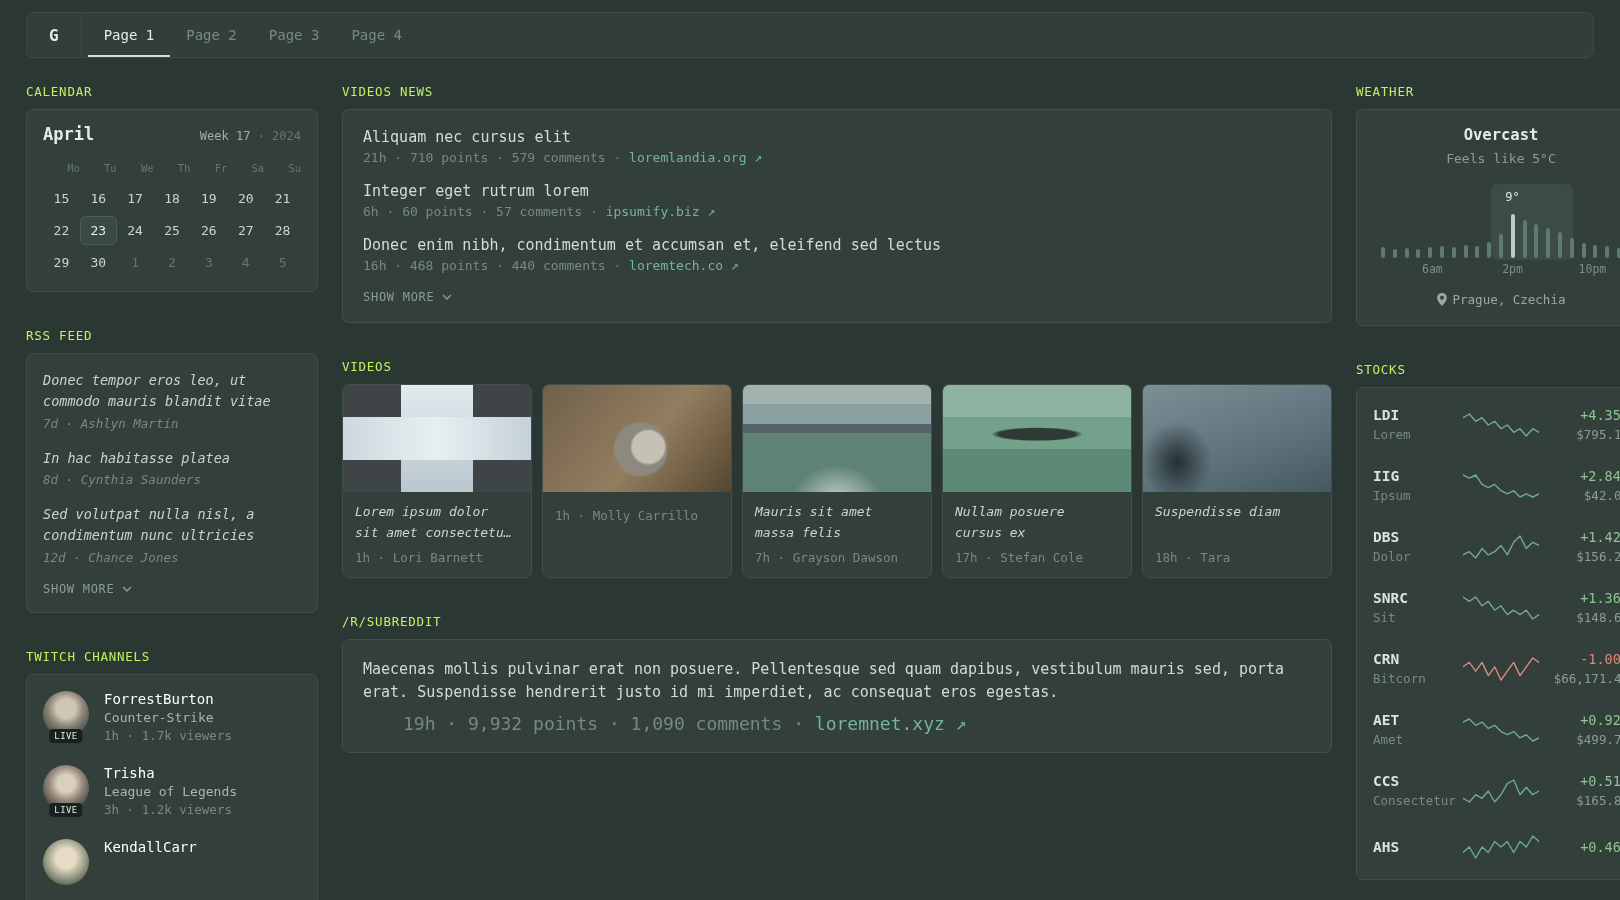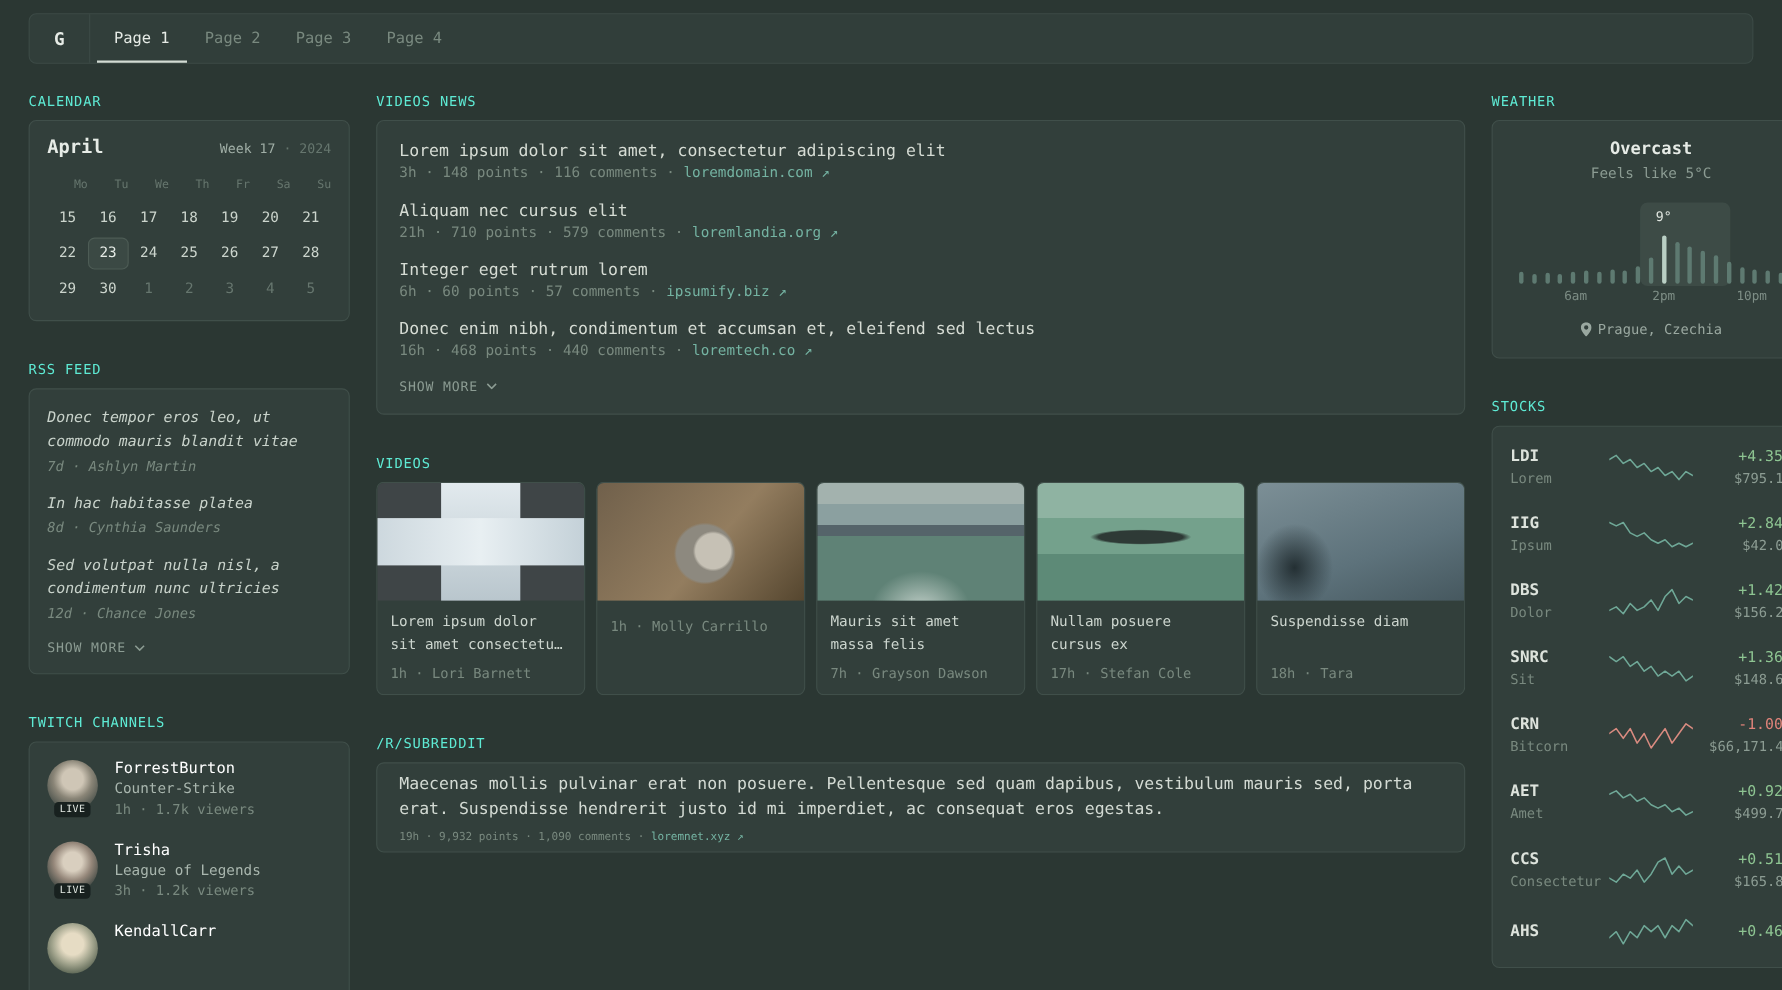--- a/index.html
+++ b/index.html
@@ -57,21 +57,21 @@
     display:grid;
     grid-template-columns:292px 1fr 290px;
     gap:24px;
     padding:26px 75px 0 26px;
     align-items:start;
   }
   .widget{margin-bottom:36px;}
   .widget-label{
     font-size:12.5px;
     letter-spacing:.06em;
-    color:#5eead4;
+    color:#bef264;
     margin-bottom:10px;
   }
   .card{
     background:var(--card);
     border:1px solid var(--card-border);
     border-radius:7px;
   }
   
   .cal-card{padding:14px 16px 14px;}
   .cal-head{display:flex;justify-content:space-between;align-items:baseline;}
@@ -114,29 +114,29 @@
   }
   .tw-name{font-size:14px;color:#ffffff;}
   .tw-cat{font-size:13px;color:#a9b6ae;margin-top:3px;}
   .tw-meta{font-size:12.5px;color:var(--muted2);margin-top:3px;}
   
   .hn-card{padding:18px 20px;}
   .hn-item{margin-bottom:17px;}
   .hn-title{font-size:15px;color:#d6dcd4;margin-bottom:4px;cursor:pointer;}
   .hn-meta{font-size:13px;color:var(--muted2);}
   .link{color:var(--accent);cursor:pointer;}
-  .rd-card{padding:7px 20px;}
+  .rd-card{padding:18px 20px;}
   .rd-title{font-size:15px;line-height:1.55;color:#d3dad3;cursor:pointer;}
-  .rd-meta{font-size:10px;color:var(--muted2);margin-top:8px;}
+  .rd-meta{font-size:18px;color:var(--muted2);margin-top:8px;margin-left:40px;}
   
   .videos-row{display:flex;gap:10px;overflow:hidden;}
   .v-card{flex:0 0 190px;width:190px;background:var(--card);border:1px solid var(--card-border);border-radius:7px;overflow:hidden;cursor:pointer;}
   .v-thumb{height:107px;width:100%;}
   .v-body{padding:10px 12px 12px;}
-  .v-title{font-size:13px;line-height:1.6;color:#ccd5ce;min-height:42px;}
+  .v-title{font-size:13px;line-height:1.6;color:#ccd5ce;min-height:42px;font-style:italic;}
   .v-meta{font-size:12.5px;color:var(--muted2);margin-top:6px;}
   .thumb--cross{position:relative;background:#3f4547;}
   .thumb--cross::before{content:'';position:absolute;left:31%;right:31%;top:0;bottom:0;background:linear-gradient(#e2eaee,#b9c6cd);}
   .thumb--cross::after{content:'';position:absolute;top:30%;bottom:30%;left:0;right:0;background:linear-gradient(90deg,#cdd8de,#e8eff2 50%,#c4d1d8);}
   .thumb--camera{background:radial-gradient(circle at 56% 58%,#c6c1b5 0 13%,rgba(0,0,0,0) 15%),radial-gradient(circle at 52% 60%,#8d897f 0 22%,rgba(0,0,0,0) 24%),linear-gradient(130deg,#70604b,#937d5f 55%,#55462f);}
   .thumb--sea{background:radial-gradient(ellipse 40% 55% at 50% 108%,rgba(226,233,228,.75),rgba(0,0,0,0) 60%),linear-gradient(180deg,#a3b2ae 0 18%,#8ba0a0 18% 36%,#55646a 36% 45%,#5f8276 45% 100%);}
   .thumb--canoe{background:radial-gradient(ellipse 34% 9% at 50% 46%,#2e3a36 0 60%,rgba(0,0,0,0) 72%),linear-gradient(180deg,#8fb3a2 0 30%,#74a18c 30% 60%,#5d8a77 60% 100%);}
   .thumb--fog{background:radial-gradient(ellipse 30% 60% at 18% 72%,rgba(25,35,38,.85),rgba(0,0,0,0) 62%),linear-gradient(160deg,#7c8f96,#5d727b 60%,#46585f);}
   
   .w-card{padding:16px 16px 18px;}
@@ -291,24 +291,20 @@
     </div>
 
   </div>
 
   <div>
 
     <div class="widget">
       <div class="widget-label">VIDEOS NEWS</div>
       <div class="card hn-card">
         <div>
-            <div class="hn-item">
-     <div class="hn-title">Lorem ipsum dolor sit amet, consectetur adipiscing elit</div>
-     <div class="hn-meta">3h · 148 points · 116 comments · <span class="link">loremdomain.com <span>↗</span></span></div>
-   </div>
             <div class="hn-item">
      <div class="hn-title">Aliquam nec cursus elit</div>
      <div class="hn-meta">21h · 710 points · 579 comments · <span class="link">loremlandia.org <span>↗</span></span></div>
    </div>
             <div class="hn-item">
      <div class="hn-title">Integer eget rutrum lorem</div>
      <div class="hn-meta">6h · 60 points · 57 comments · <span class="link">ipsumify.biz <span>↗</span></span></div>
    </div>
             <div class="hn-item">
      <div class="hn-title">Donec enim nibh, condimentum et accumsan et, eleifend sed lectus</div>

